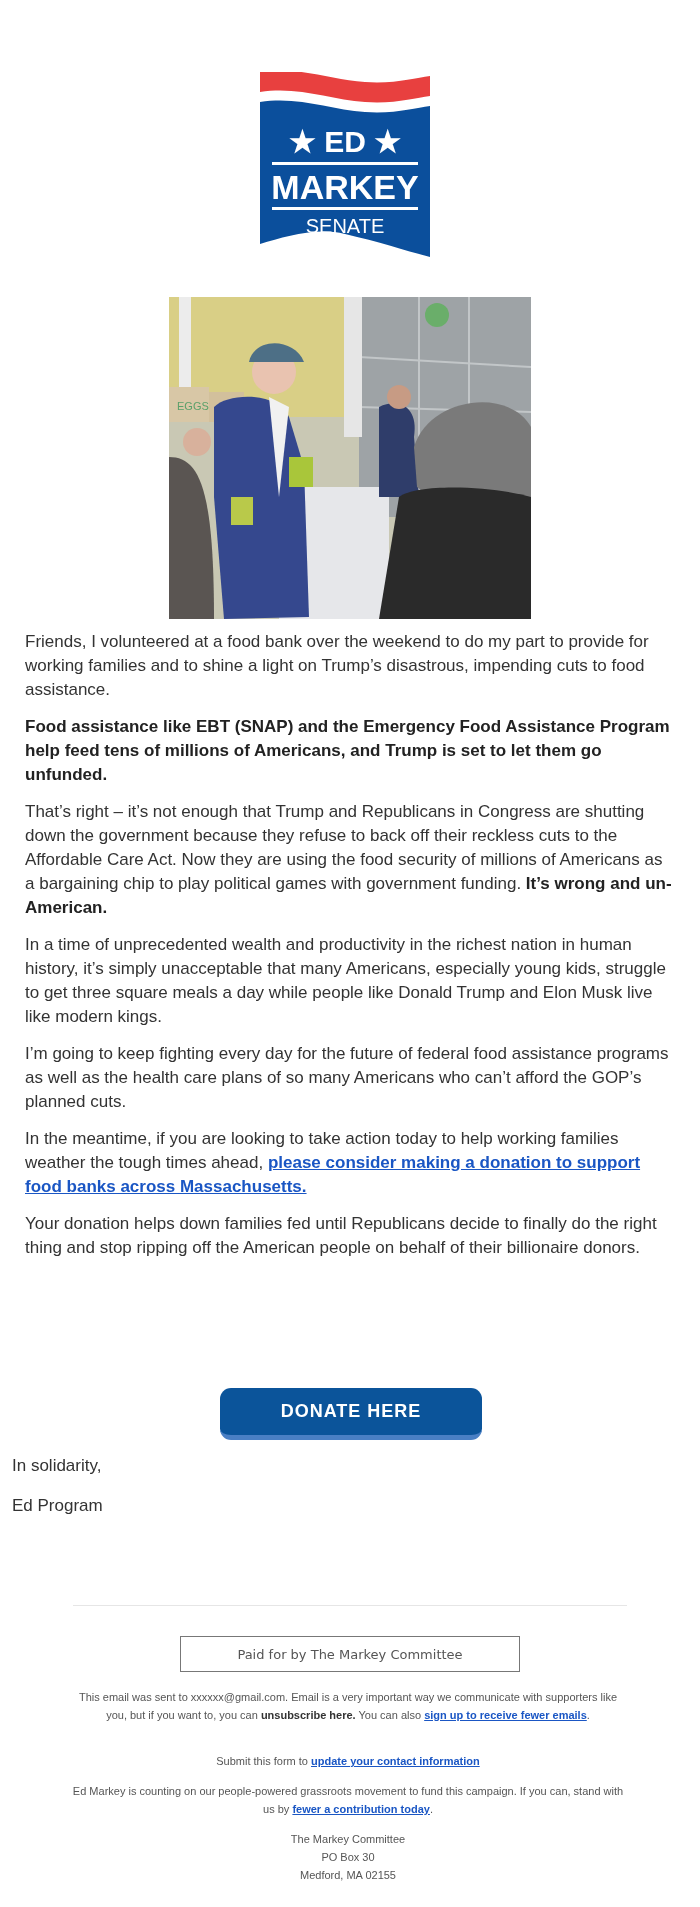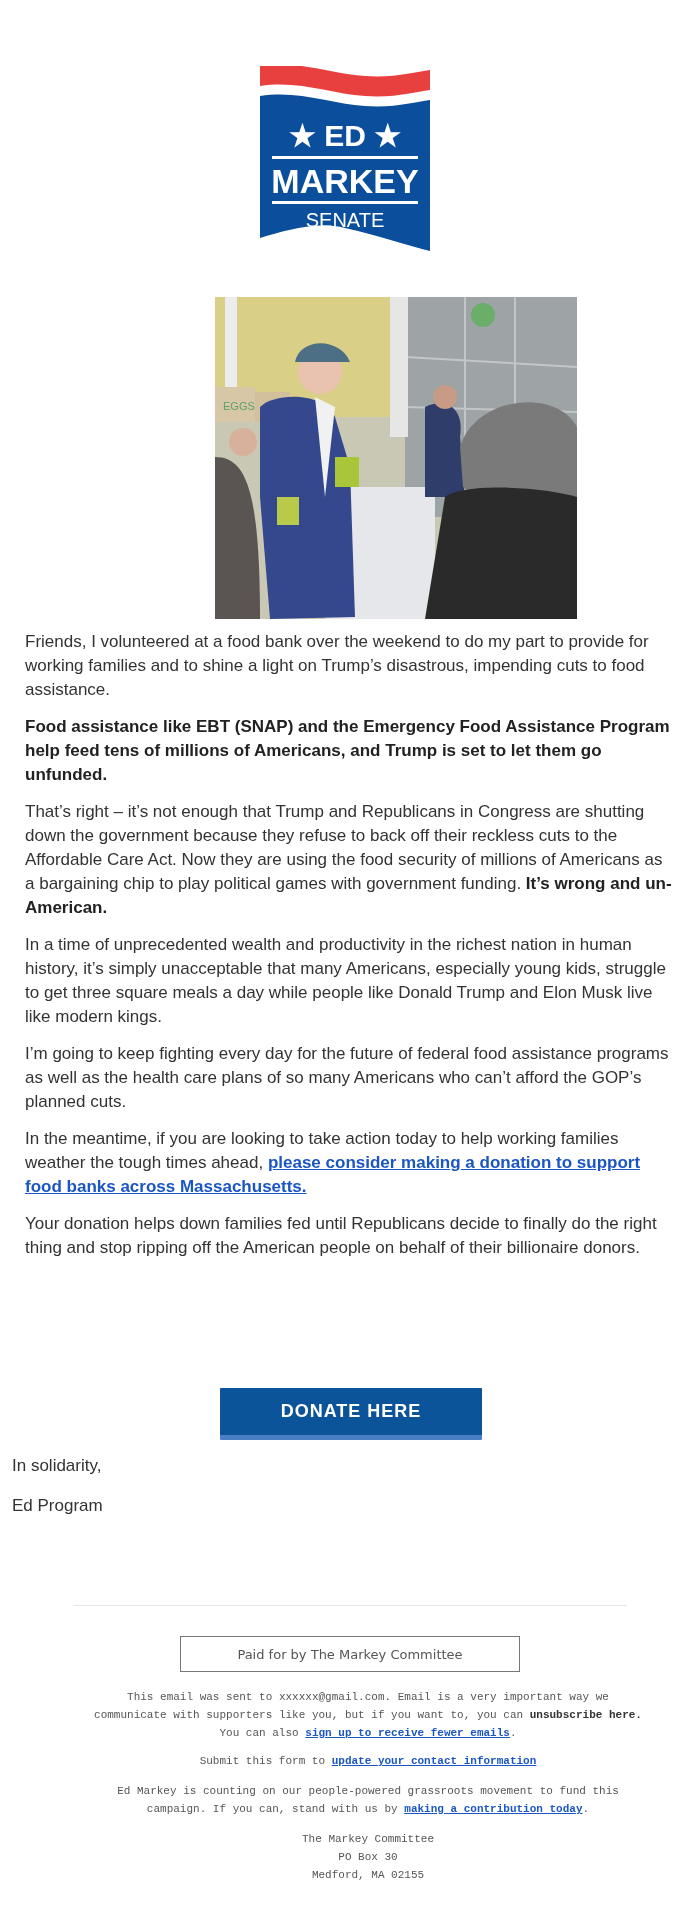--- a/index.html
+++ b/index.html
@@ -1,38 +1,38 @@
 <!DOCTYPE html>
 <html><head>
   <meta charset="utf-8">
   <style>
     * { box-sizing: border-box; }
     html, body { margin: 0; padding: 0; background: #ffffff; }
     body { width: 700px; height: 1907px; position: relative; overflow: hidden; font-family: "Liberation Sans", sans-serif; color: #333333; }
 
-    .logo-wrap { position: absolute; left: 260px; top: 66px; width: 170px; height: 185px; }
+    .logo-wrap { position: absolute; left: 260px; top: 72px; width: 170px; height: 185px; }
     .logo-wrap svg { display: block; }
 
-    .hero { position: absolute; left: 169px; top: 297px; width: 362px; height: 322px; overflow: hidden; margin-left: 46px; }
+    .hero { position: absolute; left: 169px; top: 297px; width: 362px; height: 322px; overflow: hidden; }
     .hero svg { display: block; }
 
     .content { position: absolute; left: 25px; top: 630px; width: 650px; }
     .content p { margin: 0 0 13px 0; font-size: 17px; line-height: 24px; color: #333333; }
     .content p.bold, .content b { font-weight: bold; color: #222222; }
     .content a { color: #1a56c4; font-weight: bold; text-decoration: underline; }
 
-    .donate { position: absolute; left: 220px; top: 1388px; width: 262px; height: 52px; background: #0b549a; border-radius: 1px; border-bottom: 5px solid #4a7fc4; color: #ffffff; font-weight: bold; font-size: 18px; letter-spacing: 1px; display: flex; align-items: center; justify-content: center; cursor: pointer; }
+    .donate { position: absolute; left: 220px; top: 1388px; width: 262px; height: 52px; background: #0b549a; border-radius: 11px; border-bottom: 5px solid #4a7fc4; color: #ffffff; font-weight: bold; font-size: 18px; letter-spacing: 1px; display: flex; align-items: center; justify-content: center; cursor: pointer; }
 
     .signoff { position: absolute; left: 12px; font-size: 17px; line-height: 24px; color: #333333; }
 
     .divider { position: absolute; left: 73px; top: 1605px; width: 554px; height: 1px; background: #e6e6e6; }
 
     .paidfor { position: absolute; left: 180px; top: 1636px; width: 340px; height: 36px; border: 1px solid #777777; color: #555555; font-size: 14px; display: flex; align-items: center; justify-content: center; font-family: "DejaVu Sans", sans-serif; font-size: 13px; text-align: right; }
 
-    .footer { position: absolute; left: 88px; width: 560px; text-align: center; font-family: Liberation Mono, monospace; font-size: 11px; line-height: 18px; color: #555555; }
+    .footer { position: absolute; left: 68px; width: 560px; text-align: center; font-family: Liberation Sans, sans-serif; font-size: 11px; line-height: 18px; color: #555555; }
     .footer a { color: #1a56c4; font-weight: bold; text-decoration: underline; }
     .footer b { color: #333333; }
   </style>
 </head>
 <body>
 
 <div class="logo-wrap">
   <svg width="170" height="185" viewBox="0 0 170 185">
     <path d="M0,0 C40,-6 70,8 105,10 C135,12 155,6 170,4 L170,24 C155,26 135,32 105,30 C70,28 40,14 0,20 Z" fill="#e8403f"></path>
     <path d="M0,30 C40,24 70,38 105,40 C135,42 155,36 170,34 L170,185 C150,180 120,170 85,162 C55,155 25,165 0,172 Z" fill="#0b4f9c"></path>
@@ -95,20 +95,20 @@
 
 <div class="footer" style="top:1688px;">
   <span>This email was sent to </span><span>xxxxxx@gmail.com</span><span>. Email is a very important way we communicate with supporters like you, but if you want to, you can </span><b><a href="#" style="color:#333333;text-decoration:none;">unsubscribe here.</a></b><span> You can also </span><a href="#">sign up to receive fewer emails</a><span>.</span>
 </div>
 
 <div class="footer" style="top:1752px;">
   <span>Submit this form to </span><a href="#">update your contact information</a>
 </div>
 
 <div class="footer" style="top:1782px;">
-  <span>Ed Markey is counting on our people-powered grassroots movement to fund this campaign. If you can, stand with us by </span><a href="#">making a contribution today</a><span>.</span>
+  <span>Ed Markey is counting on our people-powered grassroots movement to fund this campaign. If you can, stand with us by </span><a href="#">fewer a contribution today</a><span>.</span>
 </div>
 
 <div class="footer" style="top:1830px;">
   <div>The Markey Committee</div>
   <div>PO Box 30</div>
   <div>Medford, MA 02155</div>
 </div>
 
 </body></html>

